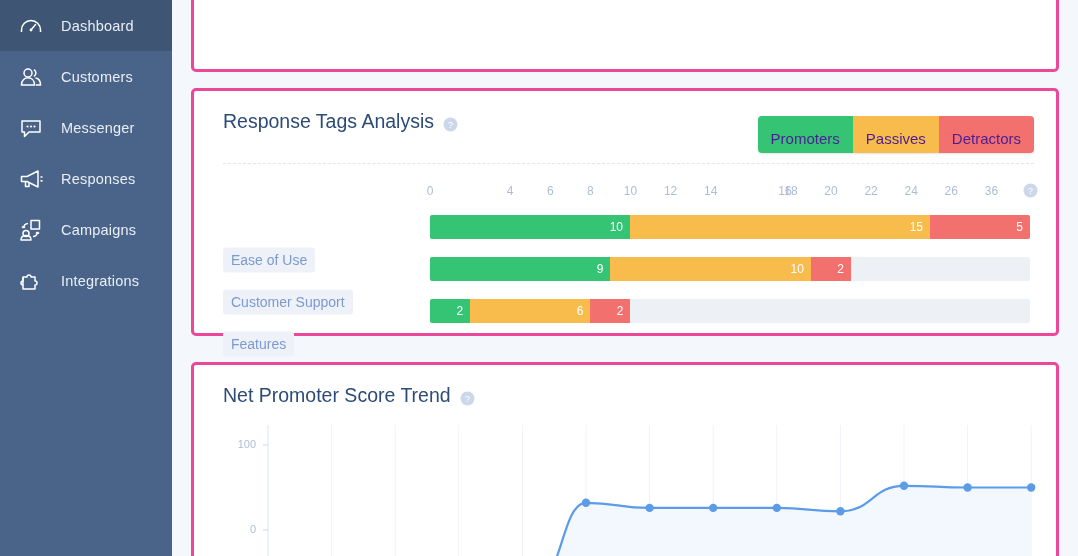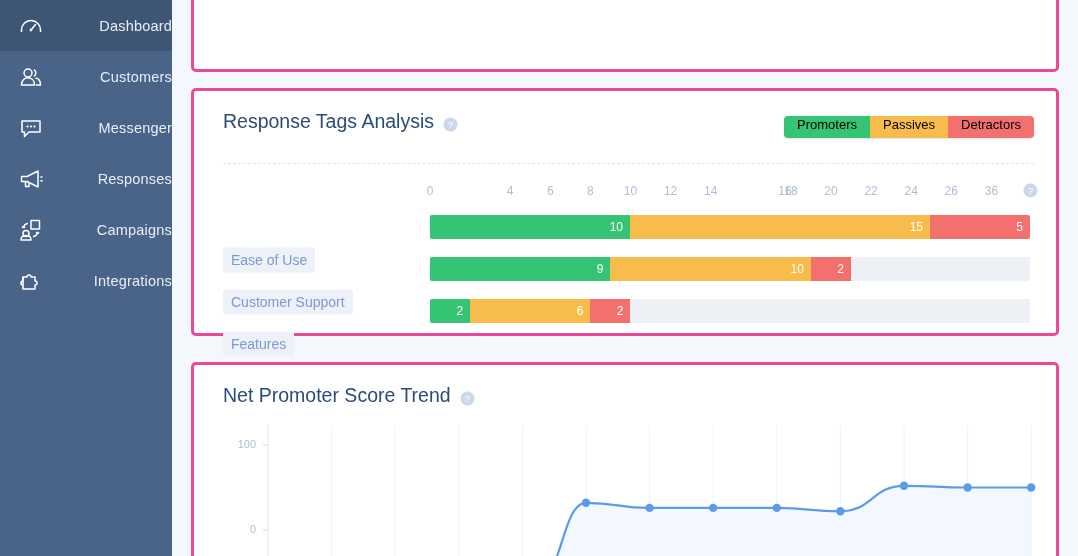--- a/index.html
+++ b/index.html
@@ -21,21 +21,21 @@
     height: 70px; display: flex; align-items: center;
     padding-left: 18px; gap: 11px;
   }
   #brand .logo { width: 34px; height: 34px; flex: none; }
   #brand .brand-text {
     color: #ffffff; font-size: 16.5px; font-weight: bold;
     letter-spacing: 1.6px;
   }
   .nav-item {
     height: 51px; display: flex; align-items: center;
-    padding-left: 18px; gap: 17px; cursor: pointer; justify-content: space-between;
+    padding-left: 18px; gap: 17px; cursor: pointer;
   }
   .nav-item.active { background: #3e5674; }
   .nav-item .nav-icon { width: 26px; height: 26px; flex: none; color: #ffffff; }
   .nav-item .nav-label {
     color: #e9eef5; font-size: 14.5px; letter-spacing: .2px;
   }
 
   
   #main { position: absolute; left: 172px; top: 0; width: 906px; height: 556px; }
 
@@ -56,22 +56,22 @@
   }
   .help-icon { width: 15px; height: 15px; display: block; cursor: pointer; }
 
   
   #legend {
     position: absolute; right: 22px; top: 25px;
     display: flex; border-radius: 4px; overflow: hidden;
     box-shadow: 0 1px 2px rgba(40,60,90,.14);
   }
   #legend .seg {
-    font-size: 13px; color: #000000;
-    padding: 2px 13px 7px; cursor: pointer; line-height: 1;
+    font-size: 15px; color: #4c1d95;
+    padding: 15px 13px 7px; cursor: pointer; line-height: 1;
     white-space: nowrap;
   }
 
   
   #tags-body { position: absolute; left: 0; top: 0; width: 100%; height: 100%; }
   #tags-divider {
     position: absolute; left: 29px; right: 22px; top: 72px;
     border-top: 1px dashed #dfe6f0;
   }
   .axis-tick {

